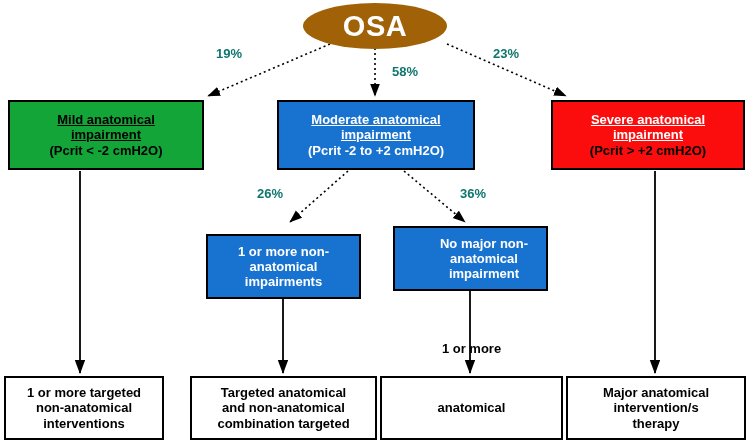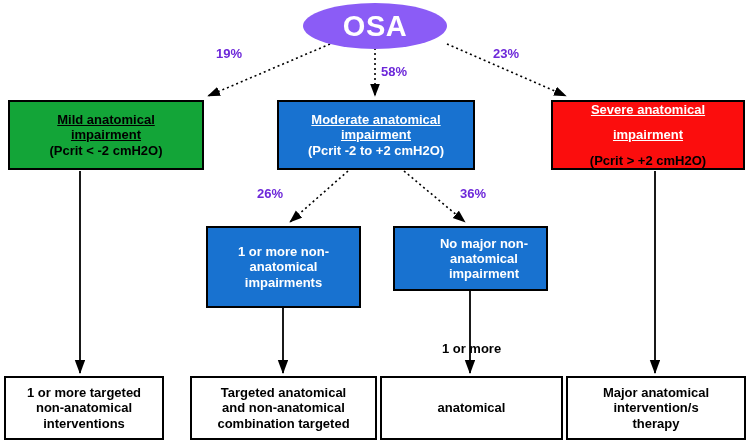--- a/index.html
+++ b/index.html
@@ -32,21 +32,21 @@
     display: flex;
     flex-direction: column;
     align-items: center;
     justify-content: center;
     text-align: center;
     font-weight: bold;
     line-height: 1.18;
   }
   .ellipse {
     border-radius: 50%;
-    background: #8b5cf6;
+    background: #a16207;
     color: #ffffff;
     font-size: 29px;
     letter-spacing: 0.5px;
   }
   .box {
     border: 2px solid #000000;
     font-size: 13px;
   }
   .box .title {
     text-decoration: underline;
@@ -55,37 +55,36 @@
     background: #13a538;
     color: #000000;
   }
   .moderate {
     background: #1872d0;
     color: #ffffff;
   }
   .severe {
     background: #fb0d0d;
     color: #000000;
-    justify-content: space-between;
   }
   .moderate .title {
     color: #ffffff;
   }
   .severe .title {
     color: #ffffff;
   }
   .plain {
     background: #ffffff;
     color: #000000;
   }
   .pct {
     position: absolute;
     font-size: 13px;
     font-weight: bold;
-    color: #6d28d9;
+    color: #0f766e;
   }
   .lines { font-size: 0; }
 </style>
 </head>
 <body>
 
 <div id="stage">
 
   <svg class="layer lines" viewBox="0 0 750 445">
     <defs>
@@ -114,21 +113,21 @@
     <path d="M470,291 L470,373" stroke="#000" stroke-width="1.8" fill="none" marker-end="url(#arrowSolid)"></path>
 
     <path d="M655,171 L655,373" stroke="#000" stroke-width="1.8" fill="none" marker-end="url(#arrowSolid)"></path>
   </svg>
 
   <div class="node ellipse" style="left:303px; top:3px; width:144px; height:46px;">
     <span>OSA</span>
   </div>
 
   <div class="pct" style="left:216px; top:46px;">19%</div>
-  <div class="pct" style="left:381px; top:64px;">58%</div>
+  <div class="pct" style="left:392px; top:64px;">58%</div>
   <div class="pct" style="left:493px; top:46px;">23%</div>
   <div class="pct" style="left:257px; top:186px;">26%</div>
   <div class="pct" style="left:460px; top:186px;">36%</div>
 
   <div class="node box mild" style="left:8px; top:100px; width:196px; height:70px;">
     <span class="title">Mild  anatomical</span>
     <span class="title">impairment</span>
     <span>(Pcrit &lt; -2 cmH2O)</span>
   </div>
 
@@ -137,21 +136,21 @@
     <span class="title">impairment</span>
     <span>(Pcrit -2 to +2 cmH2O)</span>
   </div>
 
   <div class="node box severe" style="left:551px; top:100px; width:194px; height:70px;">
     <span class="title">Severe anatomical</span>
     <span class="title">impairment</span>
     <span>(Pcrit &gt; +2 cmH2O)</span>
   </div>
 
-  <div class="node box moderate" style="left:206px; top:226px; width:155px; height:82px;">
+  <div class="node box moderate" style="left:206px; top:234px; width:155px; height:65px;">
     <span>1 or more non-</span>
     <span>anatomical</span>
     <span>impairments</span>
   </div>
 
   <div class="node box moderate" style="left:393px; top:226px; width:155px; height:65px;padding-left:27px;">
     <span>No major non-</span>
     <span>anatomical</span>
     <span>impairment</span>
   </div>

